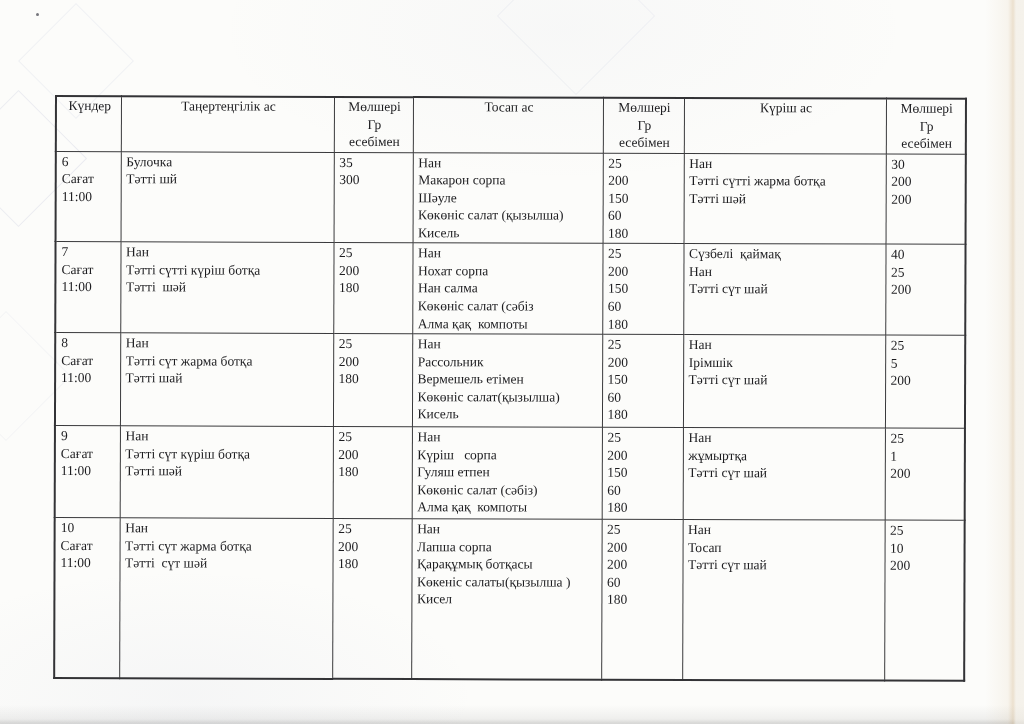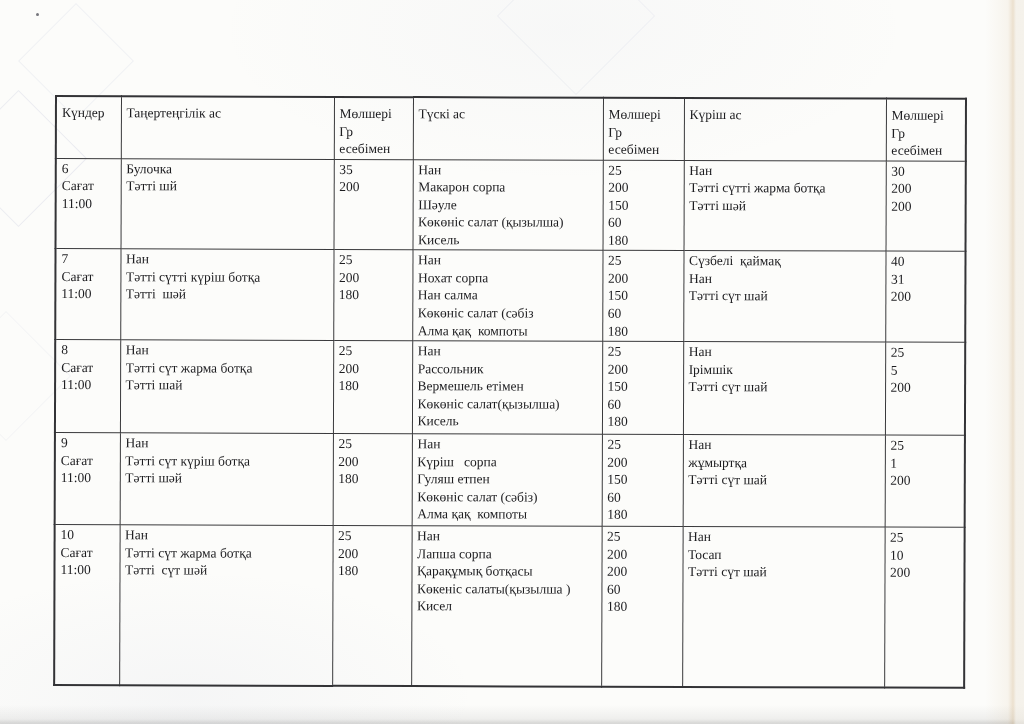--- a/index.html
+++ b/index.html
@@ -29,21 +29,21 @@
     color:#1d1d20;font-size:13.5px;line-height:1.3;
   }
   table.menu td,table.menu th{
     border:1px solid #3a3a3c;
     vertical-align:top;text-align:left;
     padding:1px 3px 1px 5px;
     white-space:pre-wrap;overflow:hidden;
     font-weight:normal;
   }
   table.menu{border:2px solid #333336;}
-  table.menu th{text-align:left;padding-top:7px;}
+  table.menu th{text-align:center;padding-top:0;}
   tr.hdr{height:46px;}
   tr.r0{height:78px;}
   tr.r1{height:77px;}
   tr.r2{height:93px;}
   tr.r3{height:92px;}
   tr.r4{height:160px;}
 </style>
 </head>
 <body>
 
@@ -65,37 +65,37 @@
         <col style="width:202px">
     <col style="width:80px">
   </colgroup>
   <tbody>
         <tr class="hdr">
     <th>Күндер</th>
     <th>Таңертеңгілік ас</th>
     <th>Мөлшері
 Гр
 есебімен</th>
-    <th>Түскі ас</th>
+    <th>Тосап ас</th>
     <th>Мөлшері
 Гр
 есебімен</th>
     <th>Күріш ас</th>
     <th>Мөлшері
 Гр
 есебімен</th>
   </tr>
   <tr class="r0">
     <td>6
 Сағат
 11:00</td>
     <td>Булочка
 Тәтті шй</td>
     <td>35
-200</td>
+300</td>
     <td>Нан
 Макарон сорпа
 Шәуле
 Көкөніс салат (қызылша)
 Кисель</td>
     <td>25
 200
 150
 60
 180</td>
@@ -123,21 +123,21 @@
 Алма қақ  компоты</td>
     <td>25
 200
 150
 60
 180</td>
     <td>Сүзбелі  қаймақ
 Нан
 Тәтті сүт шай</td>
     <td>40
-31
+25
 200</td>
   </tr>
   <tr class="r2">
     <td>8
 Сағат
 11:00</td>
     <td>Нан
 Тәтті сүт жарма ботқа
 Тәтті шай</td>
     <td>25

